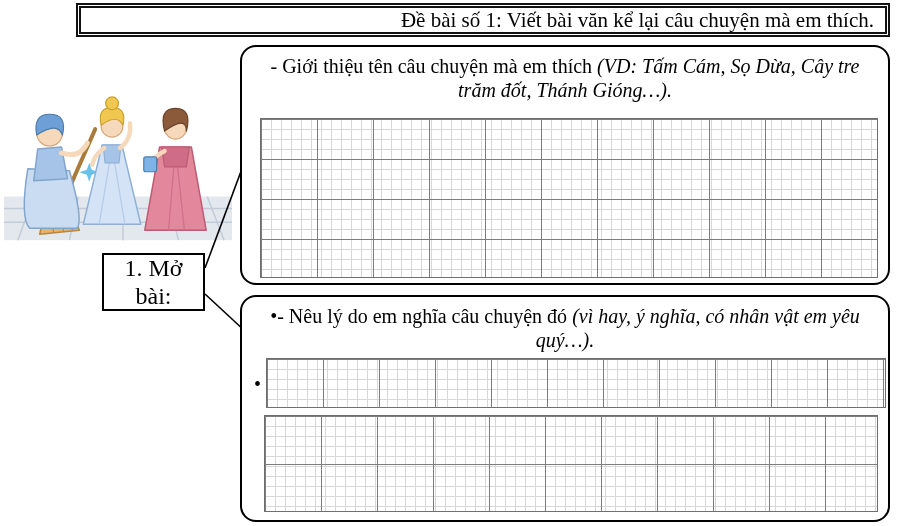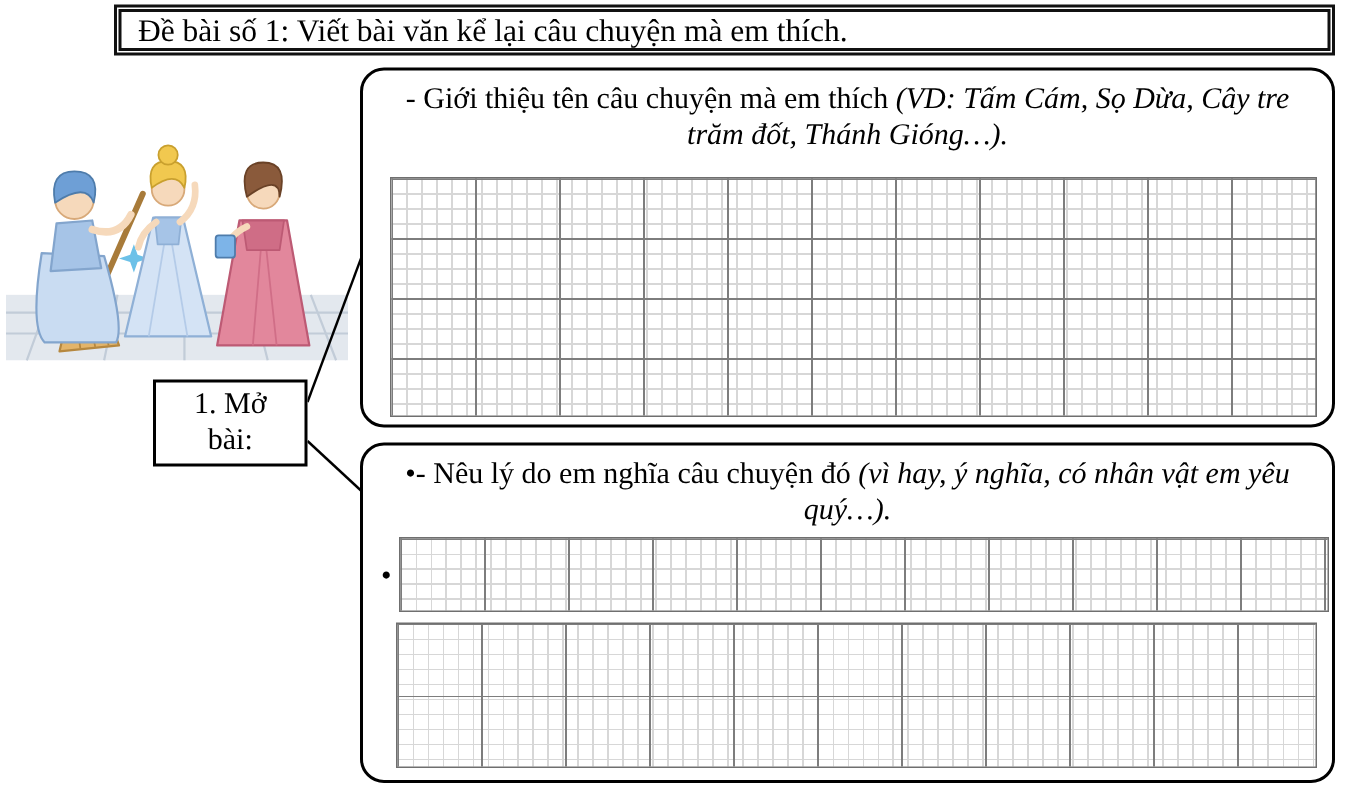--- a/index.html
+++ b/index.html
@@ -2,29 +2,29 @@
 <html><head>
 <meta charset="utf-8">
 <style>
   *{box-sizing:border-box;margin:0;padding:0;}
   html,body{background:#fff;}
   body{width:899px;height:526px;font-family:"Liberation Serif","DejaVu Serif",serif;color:#000;}
   .canvas{position:relative;width:899px;height:526px;background:#fff;overflow:hidden;}
 
   .title-bar{position:absolute;left:76px;top:3px;width:814px;height:34px;
     border:5px double #111;background:#fff;display:flex;align-items:center;
-    padding:0 11px;font-size:21px;white-space:nowrap;}
+    padding:0 11px;font-size:21px;white-space:nowrap;justify-content:flex-end;}
 
   .illustration{position:absolute;left:4px;top:50px;width:228px;height:192px;}
 
   .connectors{position:absolute;left:0;top:0;width:899px;height:526px;pointer-events:none;}
 
   .node{position:absolute;left:102px;top:253px;width:103px;height:58px;
     border:2px solid #000;background:#fff;display:flex;align-items:center;justify-content:center;
-    text-align:center;font-size:20px;line-height:1.18;white-space:pre-line;}
+    text-align:center;font-size:24px;line-height:1.18;white-space:pre-line;}
 
   .branch{position:absolute;left:240px;width:650px;border:2px solid #000;border-radius:16px;background:#fff;}
   .branch1{top:45px;height:240px;}
   .branch2{top:295px;height:227px;}
   .branch-heading{margin-top:7px;padding:0 14px;text-align:center;font-size:20px;line-height:1.22;}
   .italic{font-style:italic;}
 
   .wgrid{position:absolute;border:1px solid #6f6f6f;background-color:#fff;
     background-image:
       repeating-linear-gradient(to right,#7d7d7d 0 1px,transparent 1px 56px),

